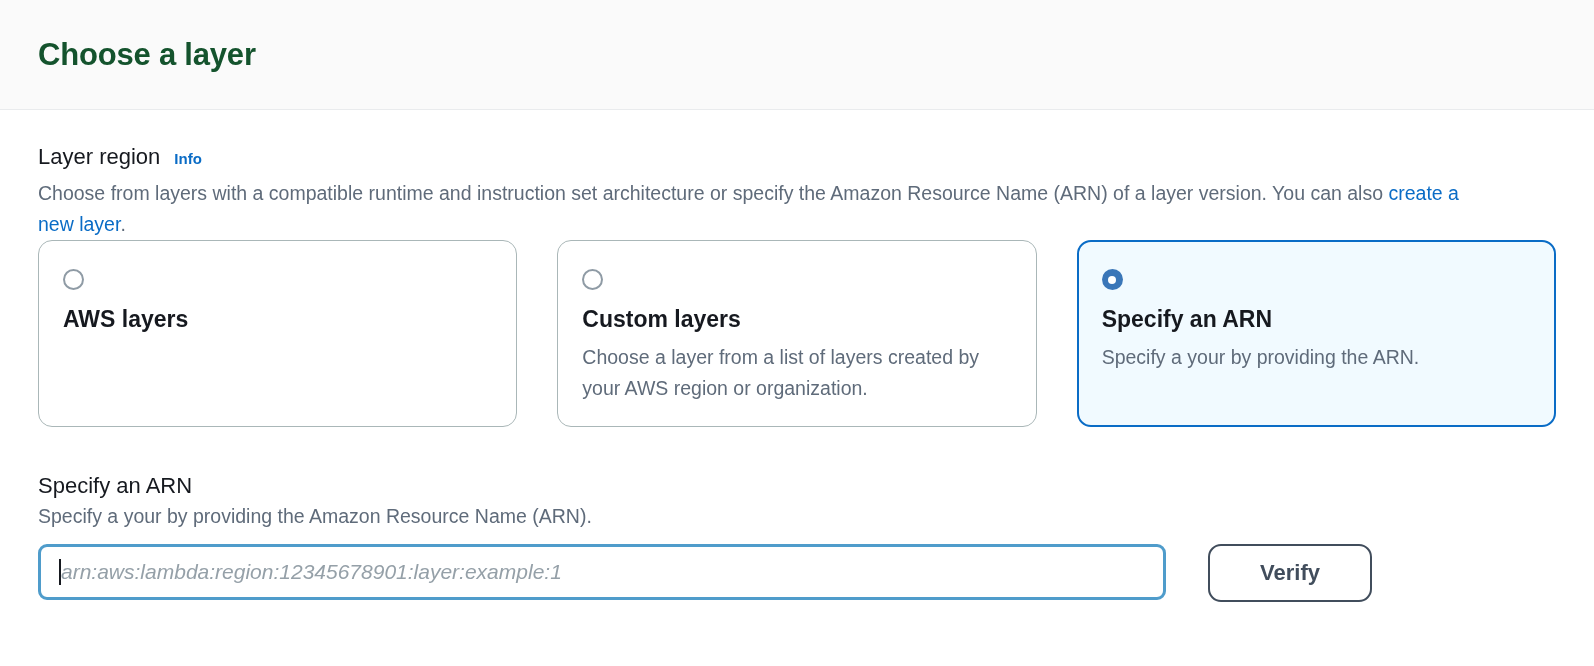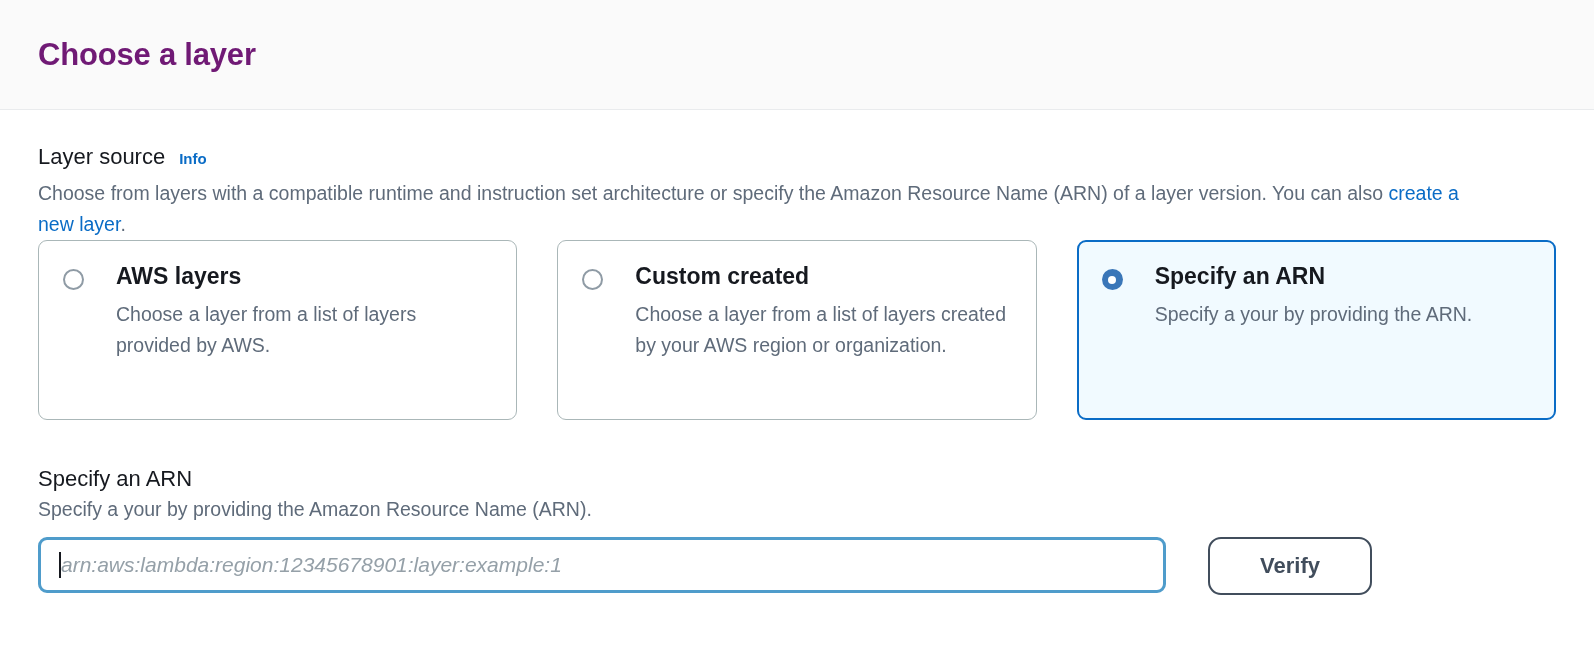--- a/index.html
+++ b/index.html
@@ -21,21 +21,21 @@
     height: 110px;
     background: #fafafa;
     border-bottom: 1px solid #e9ebed;
     display: flex;
     align-items: center;
     padding: 0 38px;
   }
   .modal-title {
     font-size: 31px;
     font-weight: bold;
-    color: #701a75;
+    color: #14532d;
     letter-spacing: -0.2px;
     margin: 0;
   }
 
   
   .modal-body {
     padding: 34px 38px 0 38px;
     background: #ffffff;
   }
 
@@ -73,27 +73,28 @@
   
   .tiles {
     display: flex;
     gap: 40px;
     margin-bottom: 46px;
   }
   .tile {
     width: 480px;
     min-height: 180px;
     border: 1px solid #aab7b8;
-    border-radius: 9px;
+    border-radius: 14px;
     background: #ffffff;
     padding: 22px 22px 22px 24px;
     display: flex;
     align-items: flex-start;
-    gap: 32px;
-    cursor: pointer;
+    gap: 16px;
+    cursor: pointer;
+    flex-direction: column;
   }
   .tile.selected {
     border: 2px solid #0a6cc6;
     background: #f1faff;
     padding: 21px 21px 21px 23px;
   }
 
   .radio {
     width: 21px;
     height: 21px;
@@ -201,42 +202,41 @@
 </head>
 <body>
 
 <div class="modal-header">
   <h1 class="modal-title">Choose a layer</h1>
 </div>
 
 <div class="modal-body">
 
   <div class="field-label-row">
-    <span class="field-label">Layer source</span>
+    <span class="field-label">Layer region</span>
     <a class="info-link">Info</a>
   </div>
 
   <div class="field-description">
     <span>Choose from layers with a compatible runtime and instruction set architecture or specify the Amazon Resource Name (ARN) of a layer version. You can also </span><a class="inline-link">create a new layer</a><span>.</span>
   </div>
 
   <div class="tiles">
 
     <div class="tile">
       <span class="radio"></span>
       <span class="tile-text">
         <span class="tile-title" style="display: block;">AWS layers</span>
-        <span class="tile-desc" style="display: block;">Choose a layer from a list of layers provided by AWS.</span>
       </span>
     </div>
 
     <div class="tile">
       <span class="radio"></span>
       <span class="tile-text">
-        <span class="tile-title" style="display: block;">Custom created</span>
+        <span class="tile-title" style="display: block;">Custom layers</span>
         <span class="tile-desc" style="display: block;">Choose a layer from a list of layers created by your AWS region or organization.</span>
       </span>
     </div>
 
     <div class="tile selected">
       <span class="radio checked"></span>
       <span class="tile-text">
         <span class="tile-title" style="display: block;">Specify an ARN</span>
         <span class="tile-desc" style="display: block;">Specify a your by providing the ARN.</span>
       </span>

